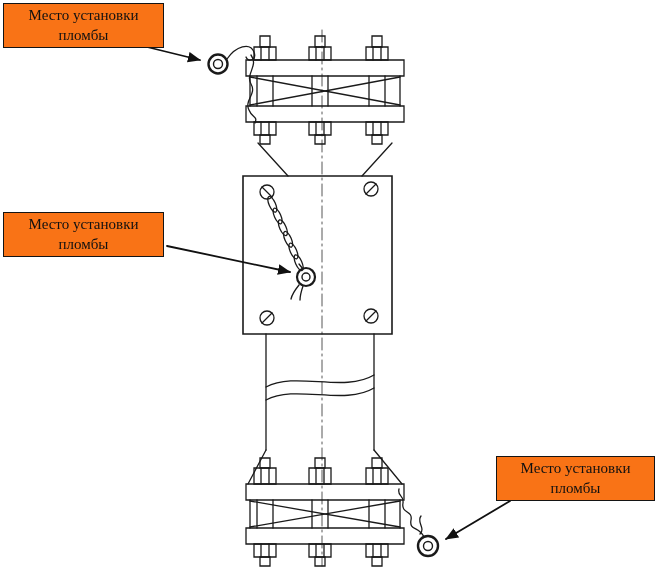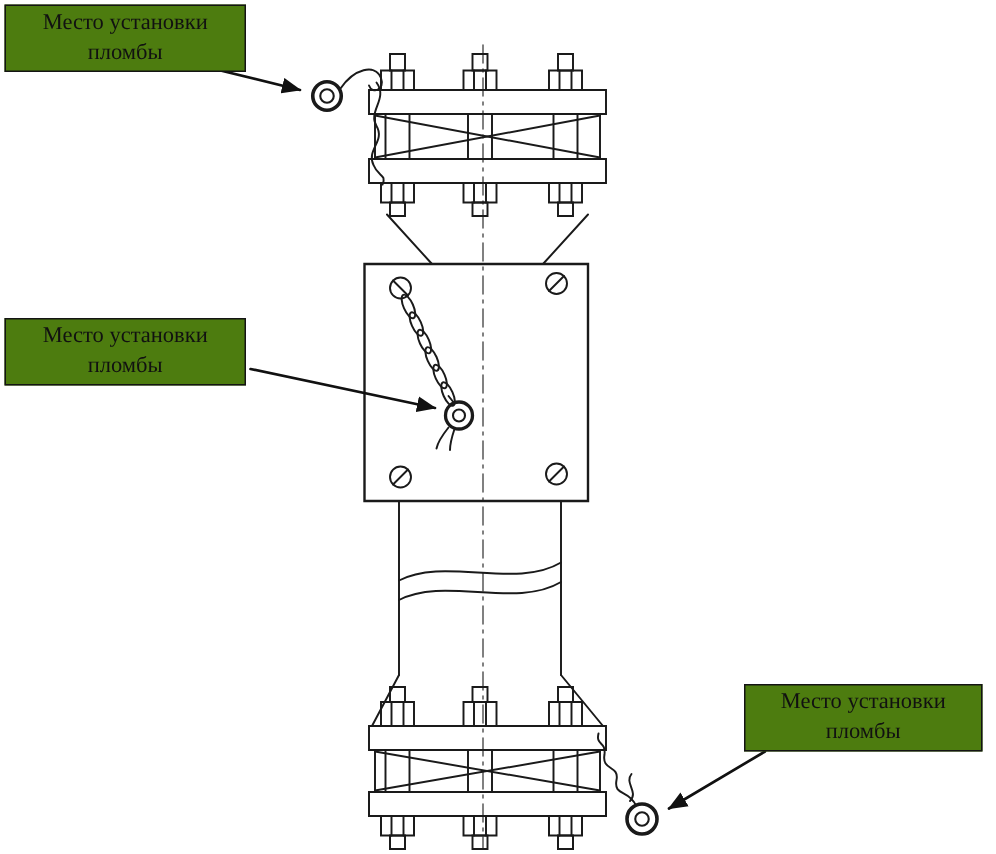--- a/index.html
+++ b/index.html
@@ -7,21 +7,21 @@
     position:relative;
     width:664px;height:569px;
     background:#ffffff;
     font-family:"Liberation Serif", serif;
     overflow:hidden;
   }
   .drawing{position:absolute;left:0;top:0;}
   .label{
     position:absolute;
     border:1.5px solid #141414;
-    background:#4d7c0f;
+    background:#f97316;
     box-sizing:border-box;
     display:flex;align-items:center;justify-content:center;
     text-align:center;
     font-size:15px;line-height:1.28;color:#111;
     padding:2px 14px;
   }
   .label span{white-space:pre-line;}
   #label-top{left:3px;top:3px;width:161px;height:45px;}
   #label-mid{left:3px;top:212px;width:161px;height:45px;}
   #label-bot{left:496px;top:456px;width:159px;height:45px;}

